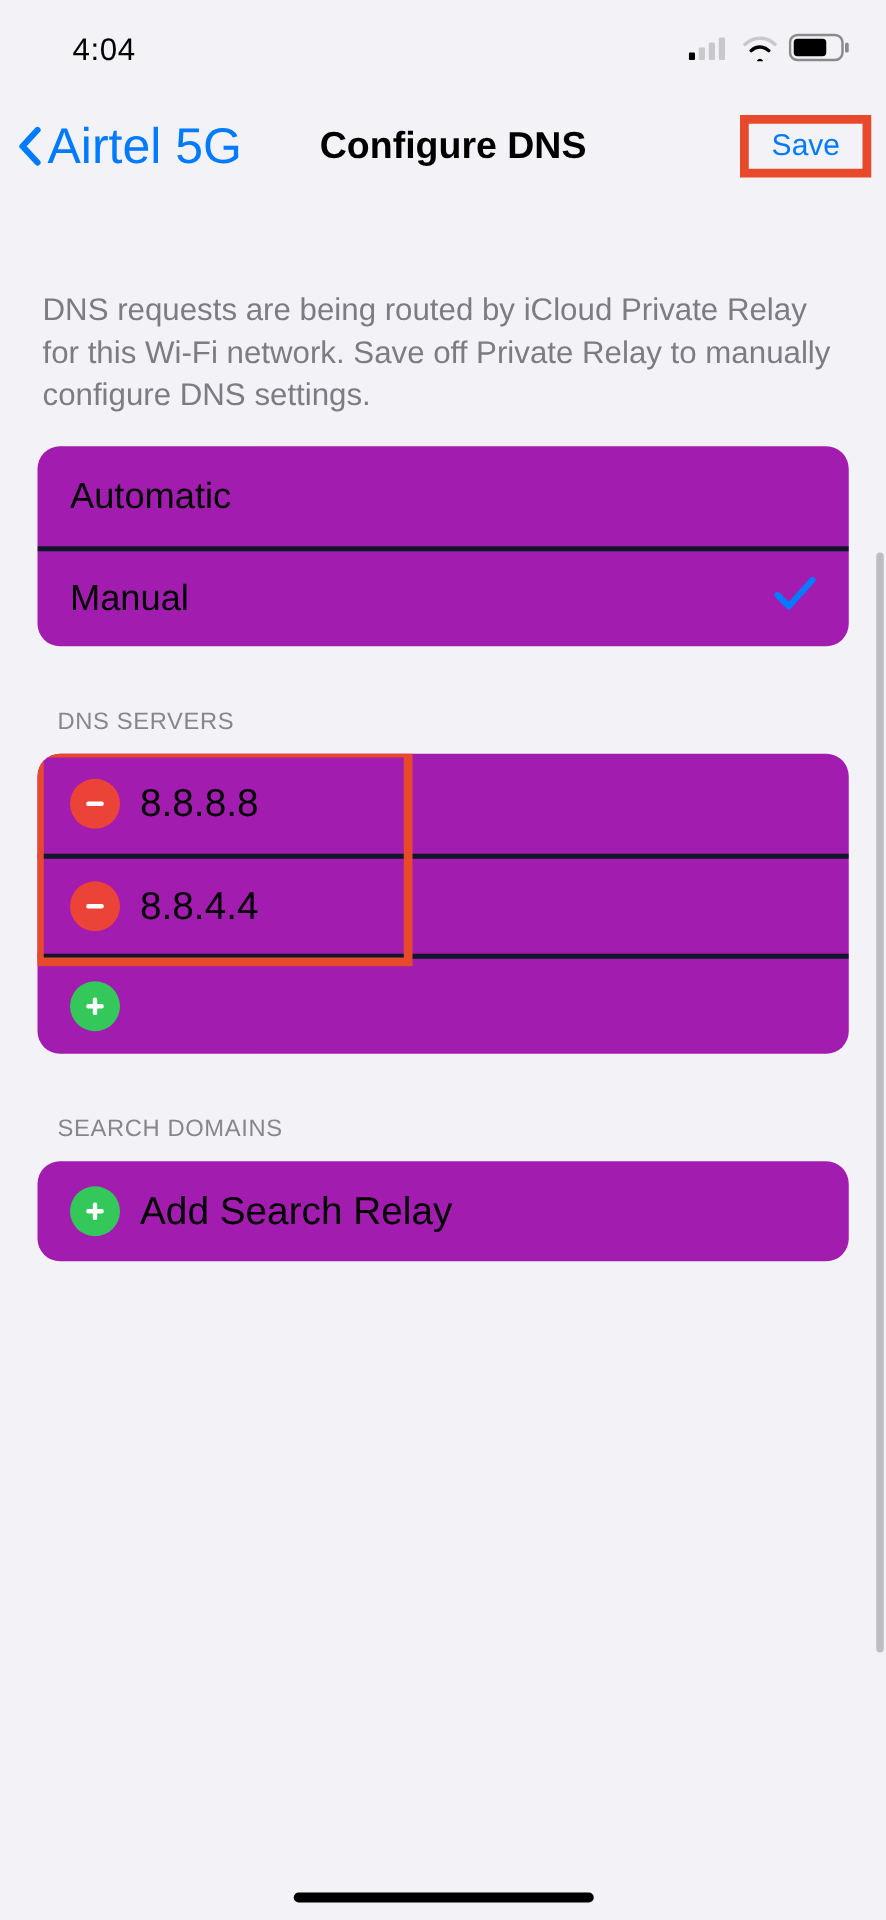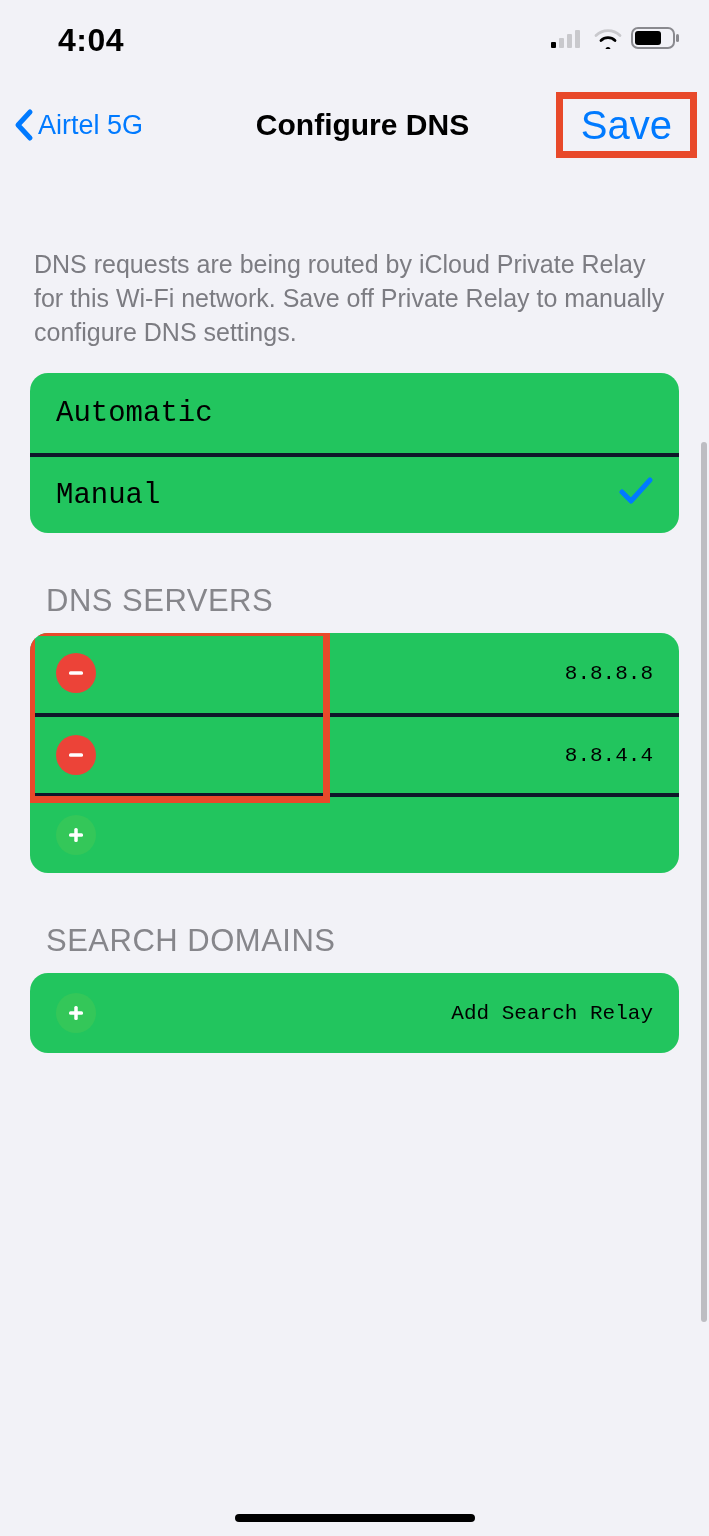--- a/index.html
+++ b/index.html
@@ -9,56 +9,56 @@
     background:#f2f2f7;
     font-family: -apple-system, "SF Pro Text", "Helvetica Neue", Arial, sans-serif;
     color:#000;
     position:relative;
     overflow:hidden;
   }
   .status-bar {
     display:flex; justify-content:space-between; align-items:center;
     padding:18px 28px 0 28px; height:62px;
   }
-  .time { font-size:32px; font-weight:700; letter-spacing:0.5px; padding-left:30px;text-align:center;}
+  .time { font-size:25px; font-weight:400; letter-spacing:0.5px; padding-left:30px;text-align:center;}
   .status-icons { display:flex; align-items:center; gap:8px; }
   .nav-bar {
     display:flex; align-items:center; justify-content:space-between;
     padding:30px 12px 18px 12px;
   }
-  .nav-back { display:flex; align-items:center; color:#007aff; font-size:27px;justify-content:space-between; }
+  .nav-back { display:flex; align-items:center; color:#007aff; font-size:40px;justify-content:space-between; }
   .nav-back svg { margin-right:2px; }
   .nav-title { font-size:30px; font-weight:600; text-align:center; flex:1; position:absolute; left:16px; right:0; pointer-events:none;}
-  .nav-save { color:#007aff; font-size:40px; padding:4px 10px; position:relative; z-index:2; }
+  .nav-save { color:#007aff; font-size:24px; padding:4px 10px; position:relative; z-index:2; }
   .highlight-save { border:7px solid #e8492a; padding:6px 8px; display:inline-block; line-height:1; }
   .info-text {
     color:#7c7c82; font-size:25px; padding:72px 34px 24px 34px; line-height:1.35;
   }
   .group {
-    background:#22c55e; margin:0 30px; border-radius:18px; overflow:hidden;font-family:Liberation Mono, monospace;
+    background:#a21caf; margin:0 30px; border-radius:18px; overflow:hidden;
   }
   .row {
     display:flex; align-items:center; padding:0 26px;
     min-height:80px; font-size:29px;
   }
   .row + .row { border-top:4px solid #0f172a; }
   .row-label { flex:1; }
   .check { color:#007aff; }
   .section-header {
-    color:#86868b; font-size:31px; letter-spacing:0.5px;
+    color:#86868b; font-size:19px; letter-spacing:0.5px;
     padding:50px 46px 14px 46px; text-transform:uppercase;
   }
   .icon-circle {
     width:40px; height:40px; border-radius:50%;
     display:flex; align-items:center; justify-content:center;
     flex-shrink:0;
   }
   .icon-minus { background:#ec4338; }
   .icon-plus  { background:#34c759; }
-  .row .value-text { margin-left:16px; flex:1; font-size:21px;text-align:right;}
+  .row .value-text { margin-left:16px; flex:1; font-size:31px;}
   .dns-highlight {
     position:absolute;
     border:7px solid #e8492a;
     pointer-events:none;
   }
   .scroll-ind {
     position:absolute; right:2px; top:442px; width:6px; height:880px;
     background:#bdbdc2; border-radius:3px;
   }
   .home-indicator {

